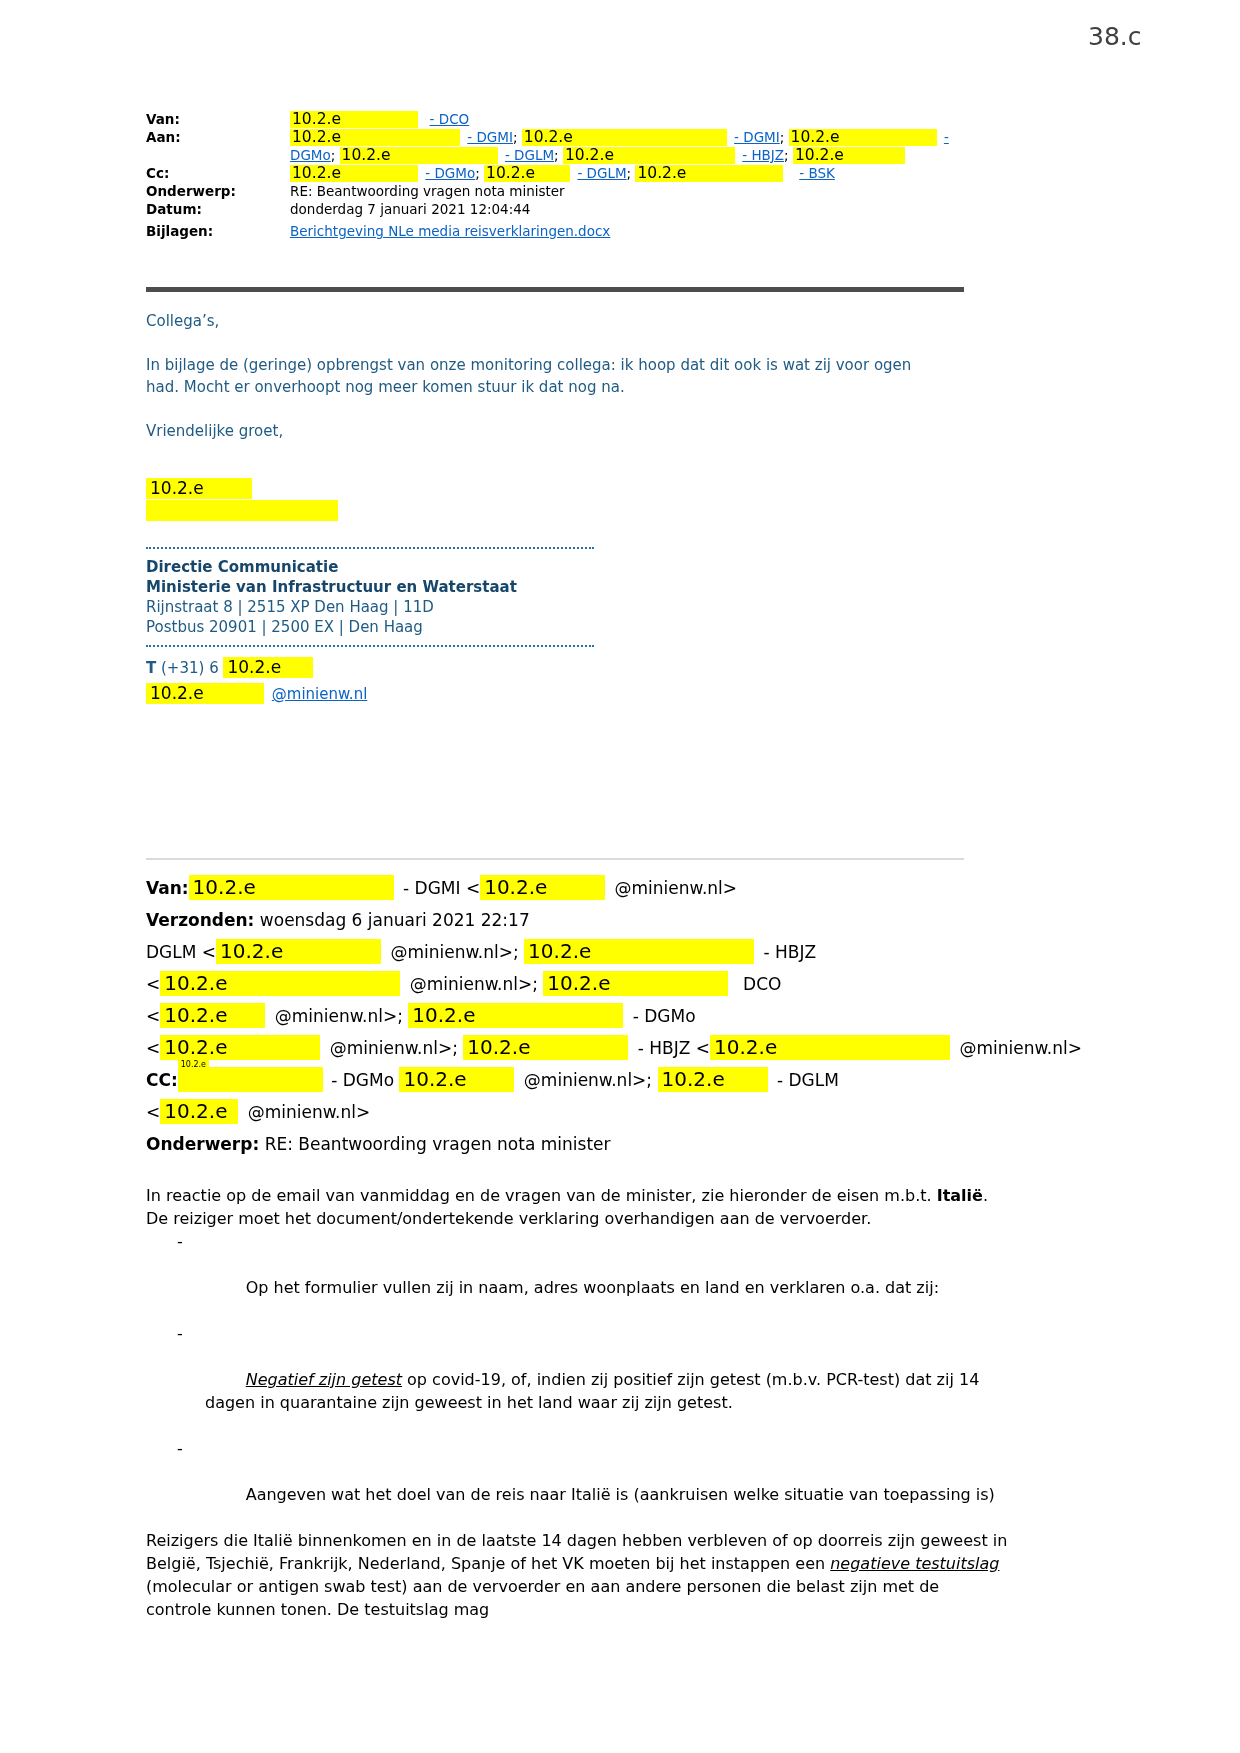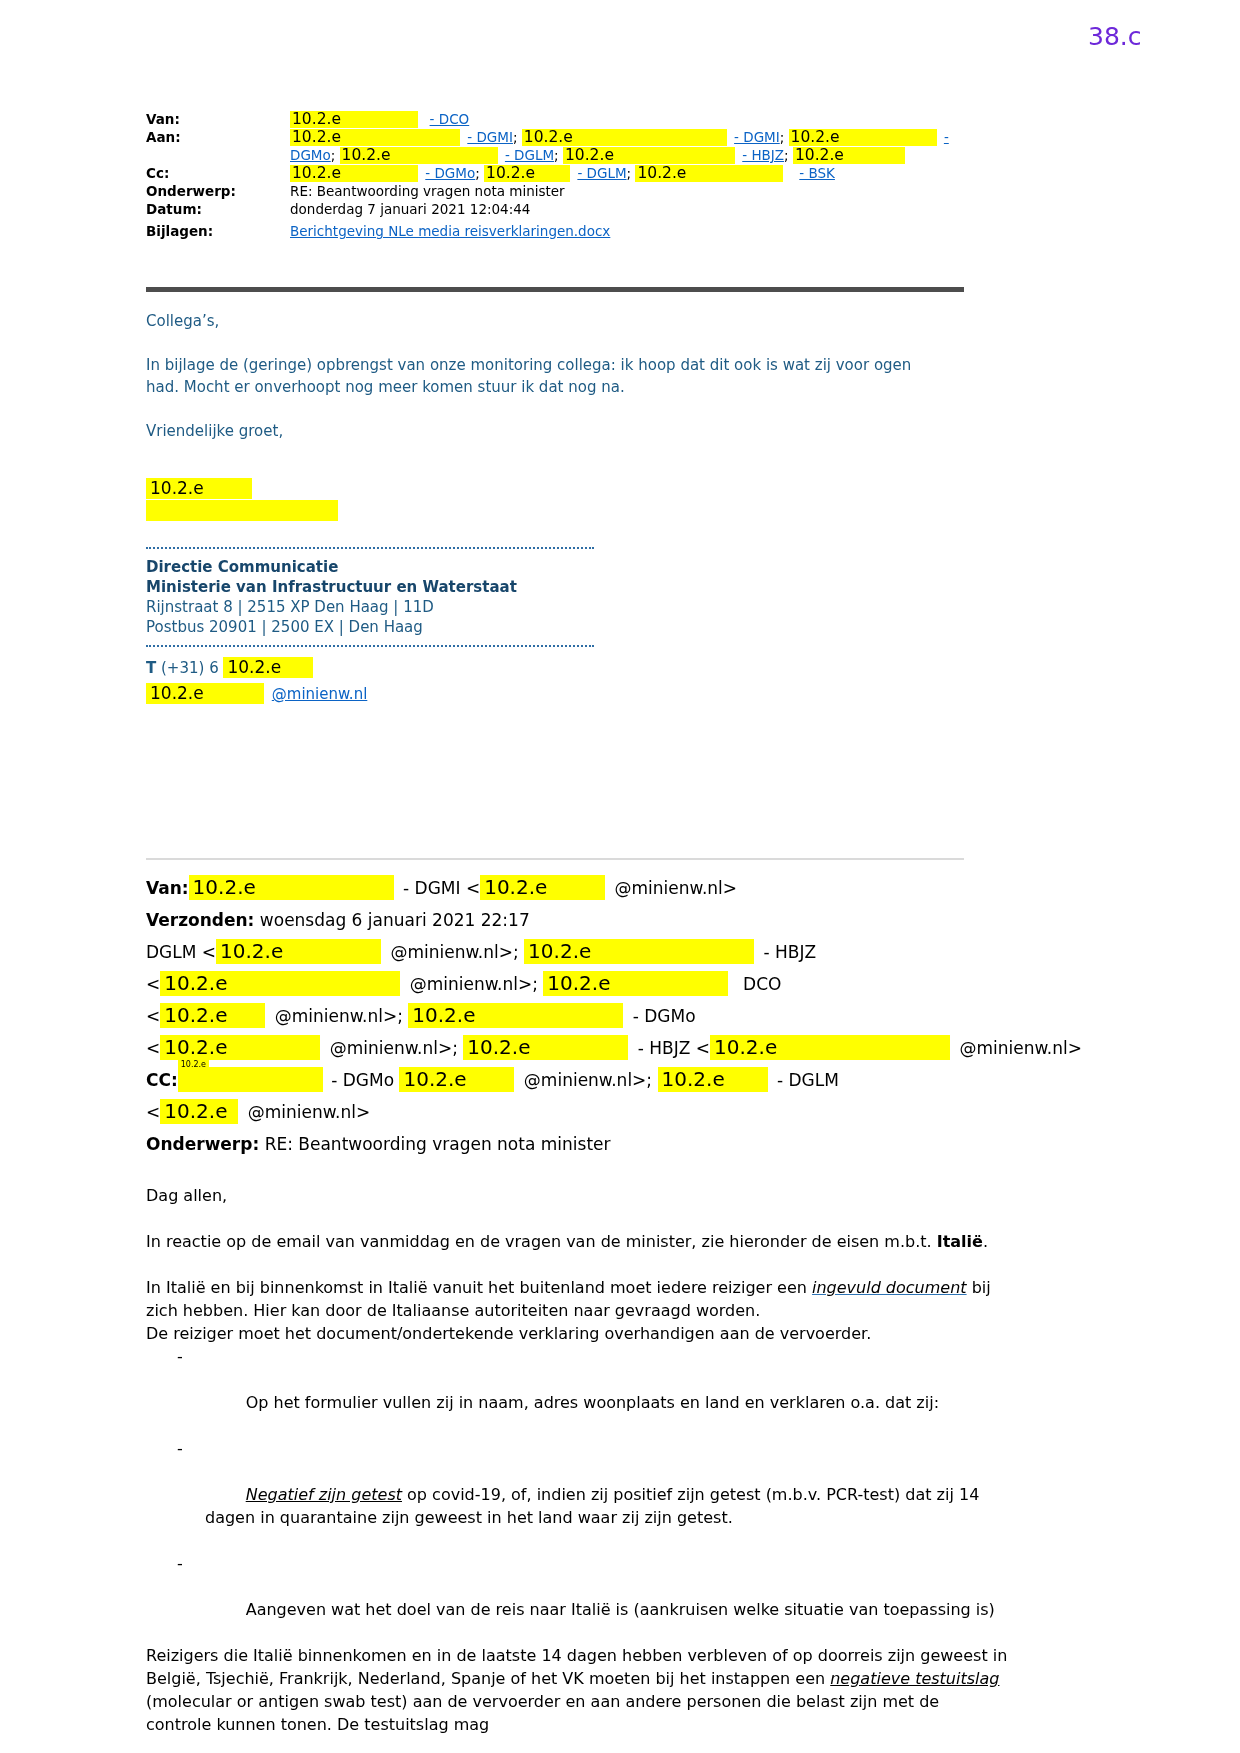--- a/index.html
+++ b/index.html
@@ -6,21 +6,21 @@
     --hl:#ffff00;
     --link:#0b63c5;
     --body-blue:#1f5b84;
     --bold-blue:#17466b;
   }
   *{box-sizing:border-box}
   body{margin:0;background:#ffffff}
   .page{position:relative;width:1240px;height:1753px;background:#fff;overflow:hidden;
         font-family:"DejaVu Sans","Liberation Sans",sans-serif;color:#000}
 
-  .page-label{position:absolute;top:22px;left:1088px;font-size:25px;color:#6d28d9}
+  .page-label{position:absolute;top:22px;left:1088px;font-size:25px;color:#404040}
 
   
   .h1{position:absolute;left:146px;top:110px;width:840px;font-size:13.5px;color:#000}
   .h1-row{display:flex}
   .h1-label{width:144px;flex-shrink:0;font-weight:700;line-height:18px}
   .h1-value{flex:1}
   .hline{line-height:18px;height:18px;white-space:pre}
   .h1 .seg-r{font-size:15.5px;line-height:17px;padding:0 3px 0 2px}
   .row-bijlagen{margin-top:4px}
 
@@ -142,23 +142,21 @@
       <div class="e2line"><span class="seg-t">DGLM &lt;</span><span class="seg-r" style="min-width: 165px;">10.2.e</span><span class="seg-t"> @minienw.nl&gt;; </span><span class="seg-r" style="min-width: 230px;">10.2.e</span><span class="seg-t"> - HBJZ</span></div>
       <div class="e2line"><span class="seg-t">&lt;</span><span class="seg-r" style="min-width: 240px;">10.2.e</span><span class="seg-t"> @minienw.nl&gt;; </span><span class="seg-r" style="min-width: 185px;">10.2.e</span><span class="seg-t">  DCO</span></div>
       <div class="e2line"><span class="seg-t">&lt;</span><span class="seg-r" style="min-width: 105px;">10.2.e</span><span class="seg-t"> @minienw.nl&gt;; </span><span class="seg-r" style="min-width: 215px;">10.2.e</span><span class="seg-t"> - DGMo</span></div>
       <div class="e2line"><span class="seg-t">&lt;</span><span class="seg-r" style="min-width: 160px;">10.2.e</span><span class="seg-t"> @minienw.nl&gt;; </span><span class="seg-r" style="min-width: 165px;">10.2.e</span><span class="seg-t"> - HBJZ &lt;</span><span class="seg-r" style="min-width: 240px;">10.2.e</span><span class="seg-t"> @minienw.nl&gt;</span></div>
       <div class="e2line"><span class="seg-b">CC:</span><span class="seg-rsup" style="min-width: 145px;"><span class="tiny">10.2.e</span>&nbsp;</span><span class="seg-t"> - DGMo </span><span class="seg-r" style="min-width: 115px;">10.2.e</span><span class="seg-t"> @minienw.nl&gt;; </span><span class="seg-r" style="min-width: 110px;">10.2.e</span><span class="seg-t"> - DGLM</span></div>
       <div class="e2line"><span class="seg-t">&lt;</span><span class="seg-r" style="min-width: 78px;">10.2.e</span><span class="seg-t"> @minienw.nl&gt;</span></div>
       <div class="e2line"><span class="seg-b">Onderwerp:</span><span class="seg-t"> RE: Beantwoording vragen nota minister</span></div>
     </div>
 
     <div class="e2b">
-      <p class="bp tight">Dag allen,</p>
       <p class="bp"><span class="seg-t">In reactie op de email van vanmiddag en de vragen van de minister, zie hieronder de eisen m.b.t. </span><span class="seg-b">Italië</span><span class="seg-t">.</span></p>
-      <p class="bp"><span class="seg-t">In Italië en bij binnenkomst in Italië vanuit het buitenland moet iedere reiziger een </span><span class="seg-iul">ingevuld document</span><span class="seg-t"> bij zich hebben. Hier kan door de Italiaanse autoriteiten naar gevraagd worden.</span></p>
       <p class="bp tight">De reiziger moet het document/ondertekende verklaring overhandigen aan de vervoerder.</p>
 
       <div class="bullet">
         <span class="marker">-</span>
         <span><span class="seg-u">Op het formulier</span><span class="seg-t"> vullen zij in naam, adres woonplaats en land en verklaren o.a. dat zij:</span></span>
       </div>
       <div class="bullet">
         <span class="marker">-</span>
         <span><span class="seg-iu">Negatief zijn getest</span><span class="seg-t"> op covid-19, of, indien zij positief zijn getest (m.b.v. PCR-test) dat zij 14 dagen in quarantaine zijn geweest in het land waar zij zijn getest.</span></span>
       </div>

